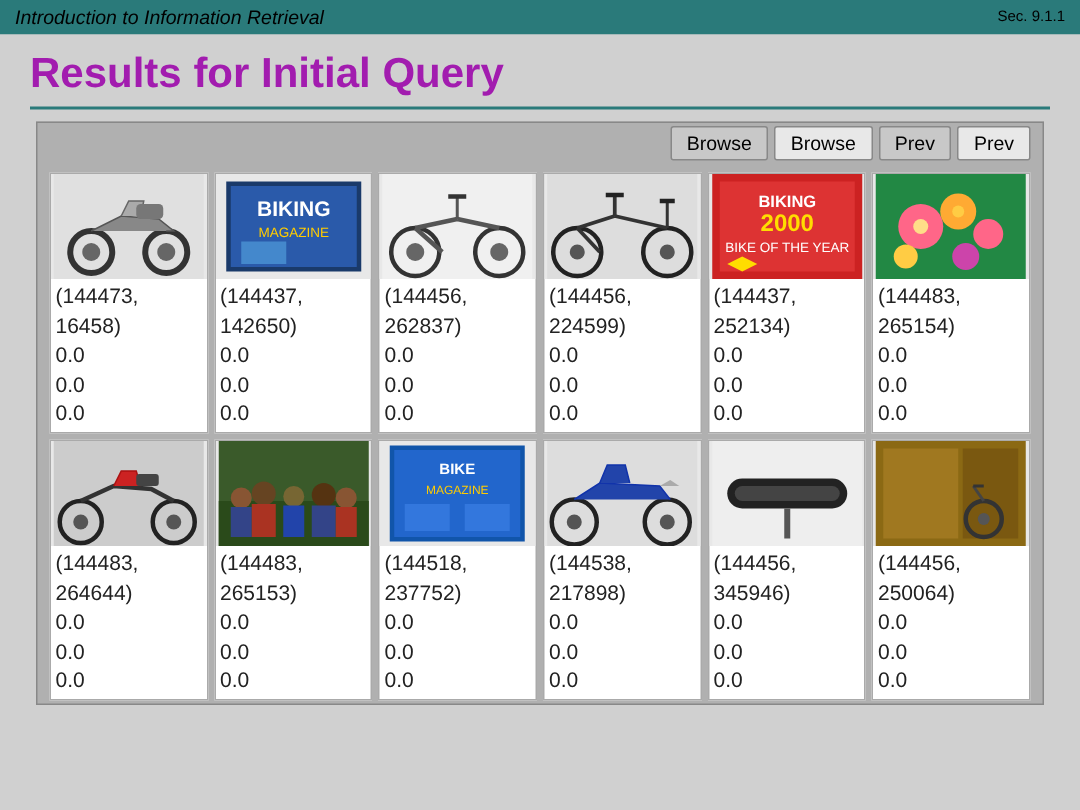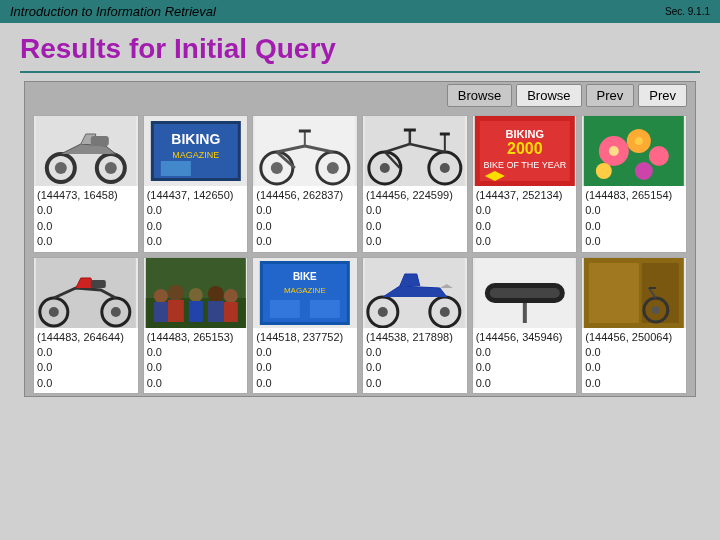--- a/index.html
+++ b/index.html
@@ -77,21 +77,21 @@
       display: flex;
       align-items: center;
       overflow: hidden;
       background: #e8e8e8;
     }
     .image-placeholder svg {
       width: 100%;
       height: 100%;
     }
     .image-info {
-      font-size: 11px;
+      font-size: 14px;
       color: #111;
       padding: 2px 3px;
       width: 100%;
       line-height: 1.4;
     }
     .image-info .img-id { color: #222; }
     .image-info .img-score { color: #222; }
   </style>
 </head>
 <body>

